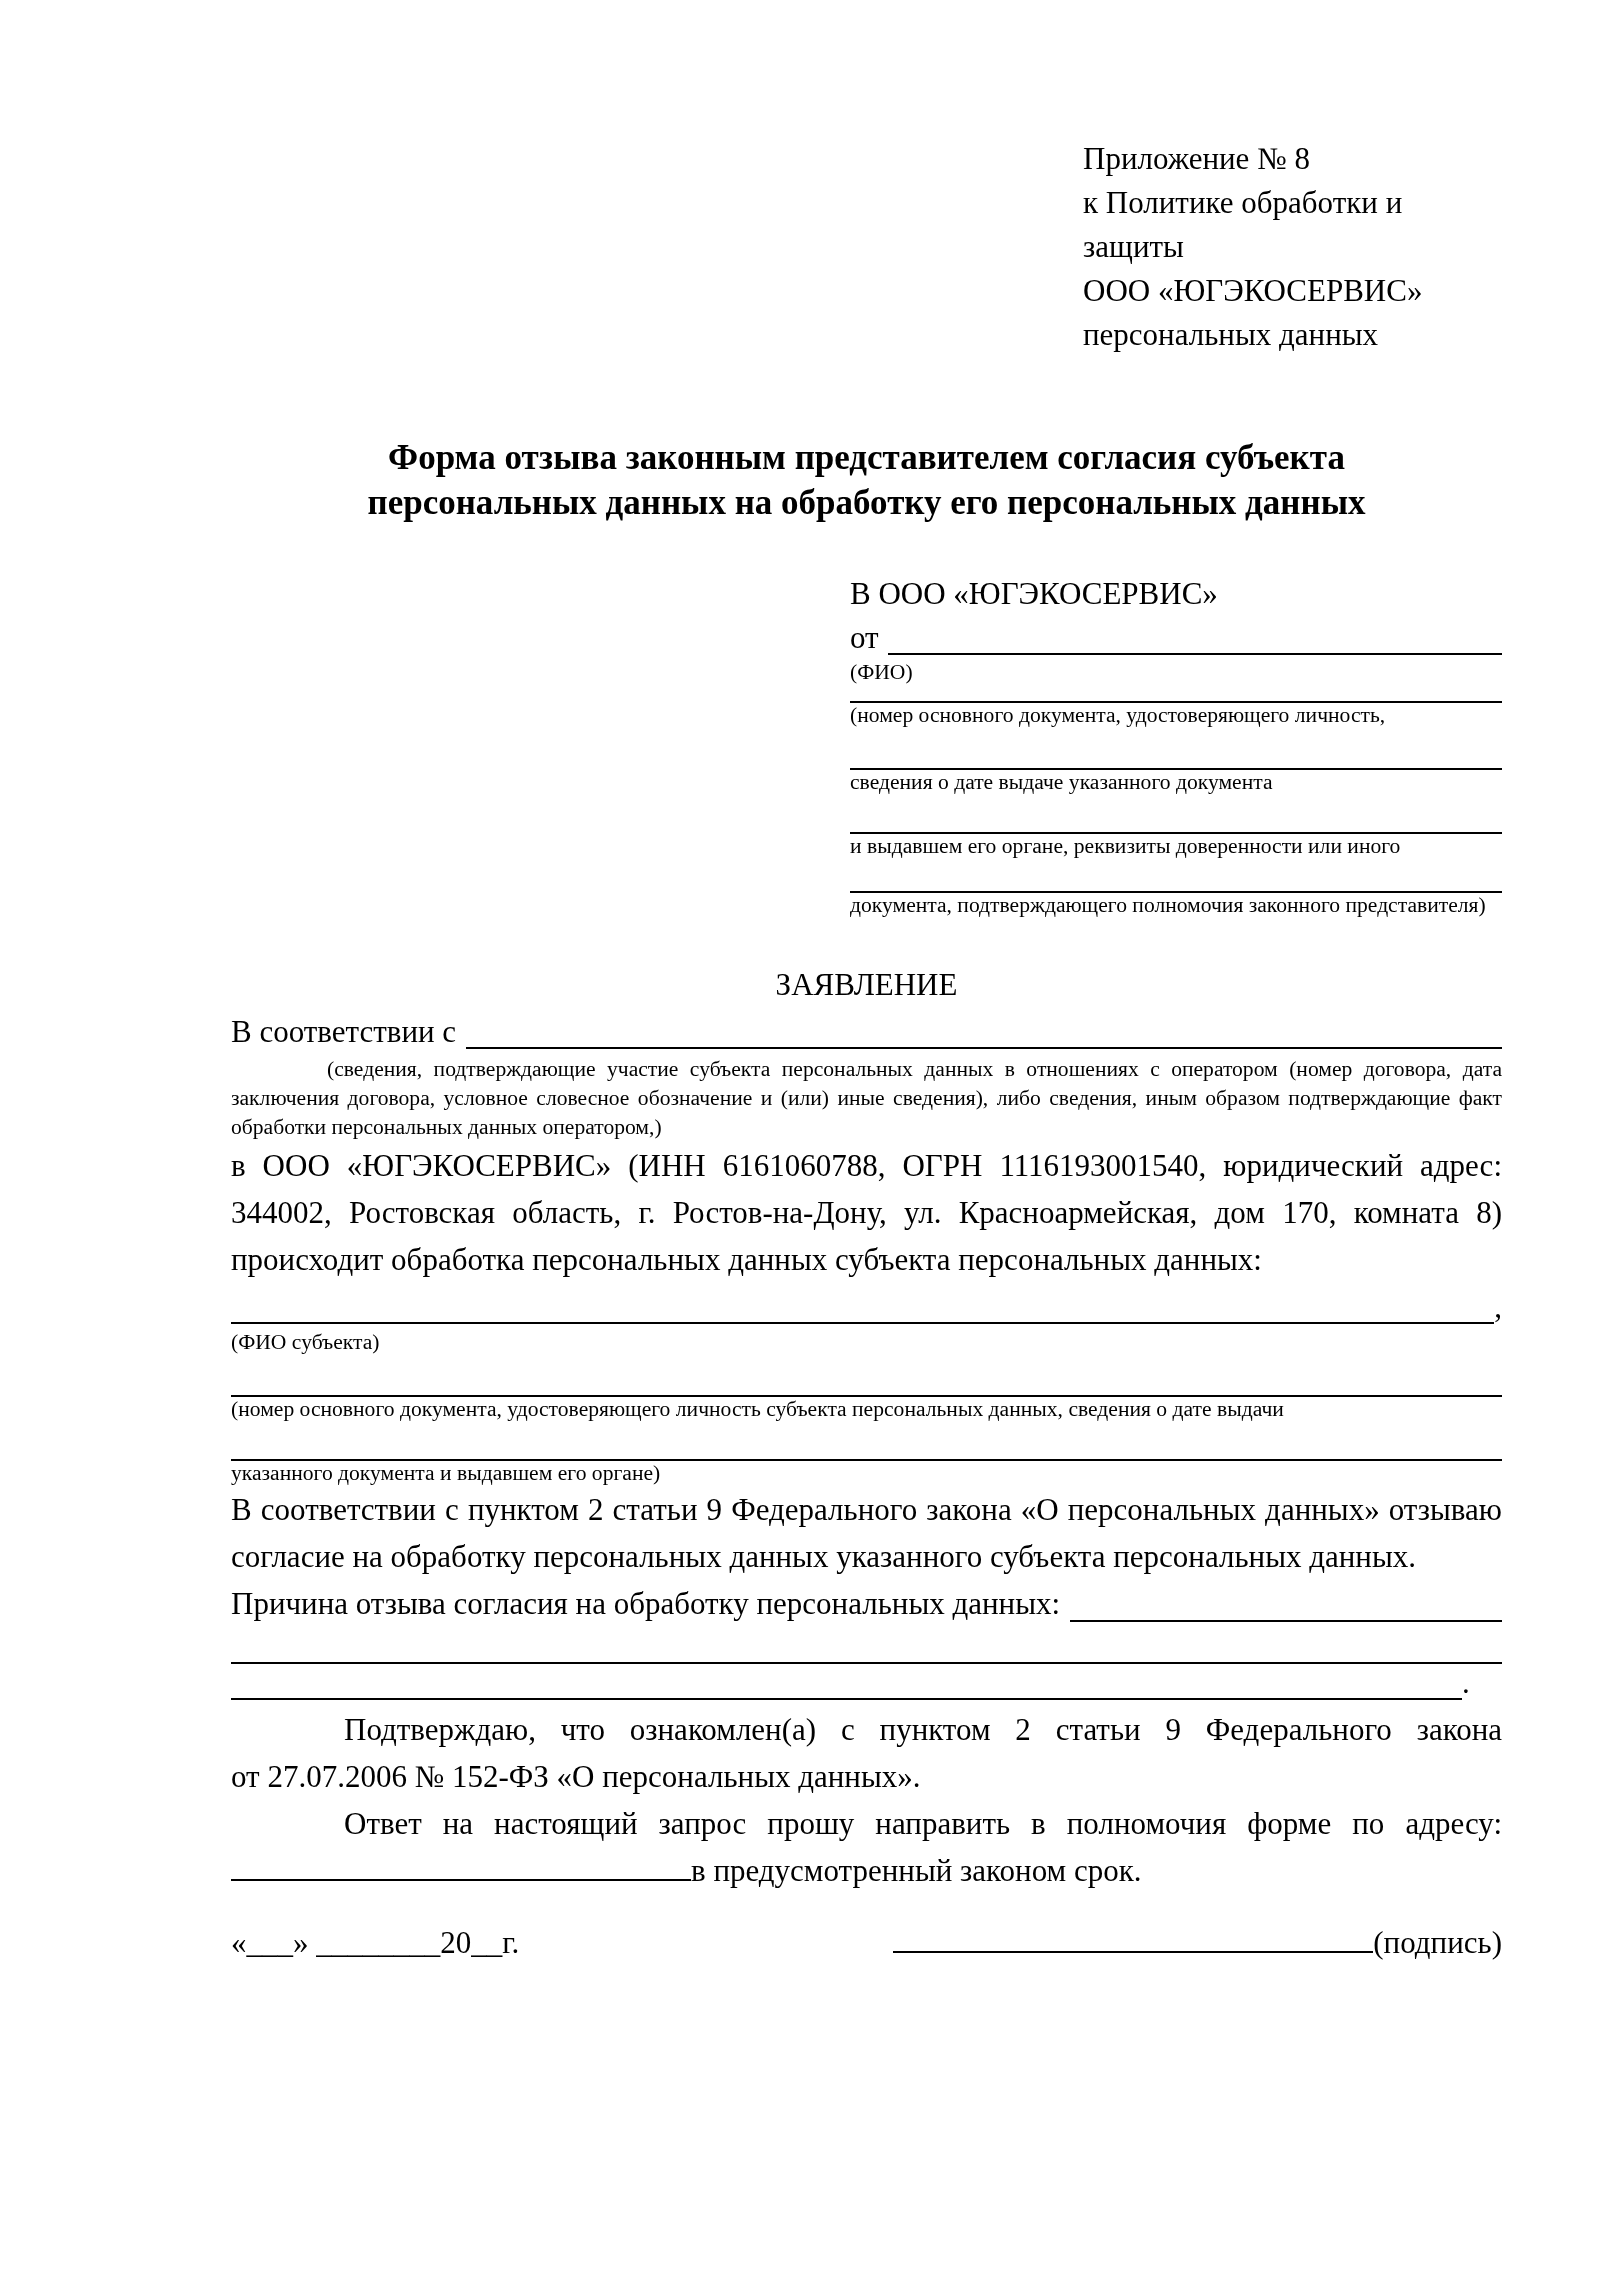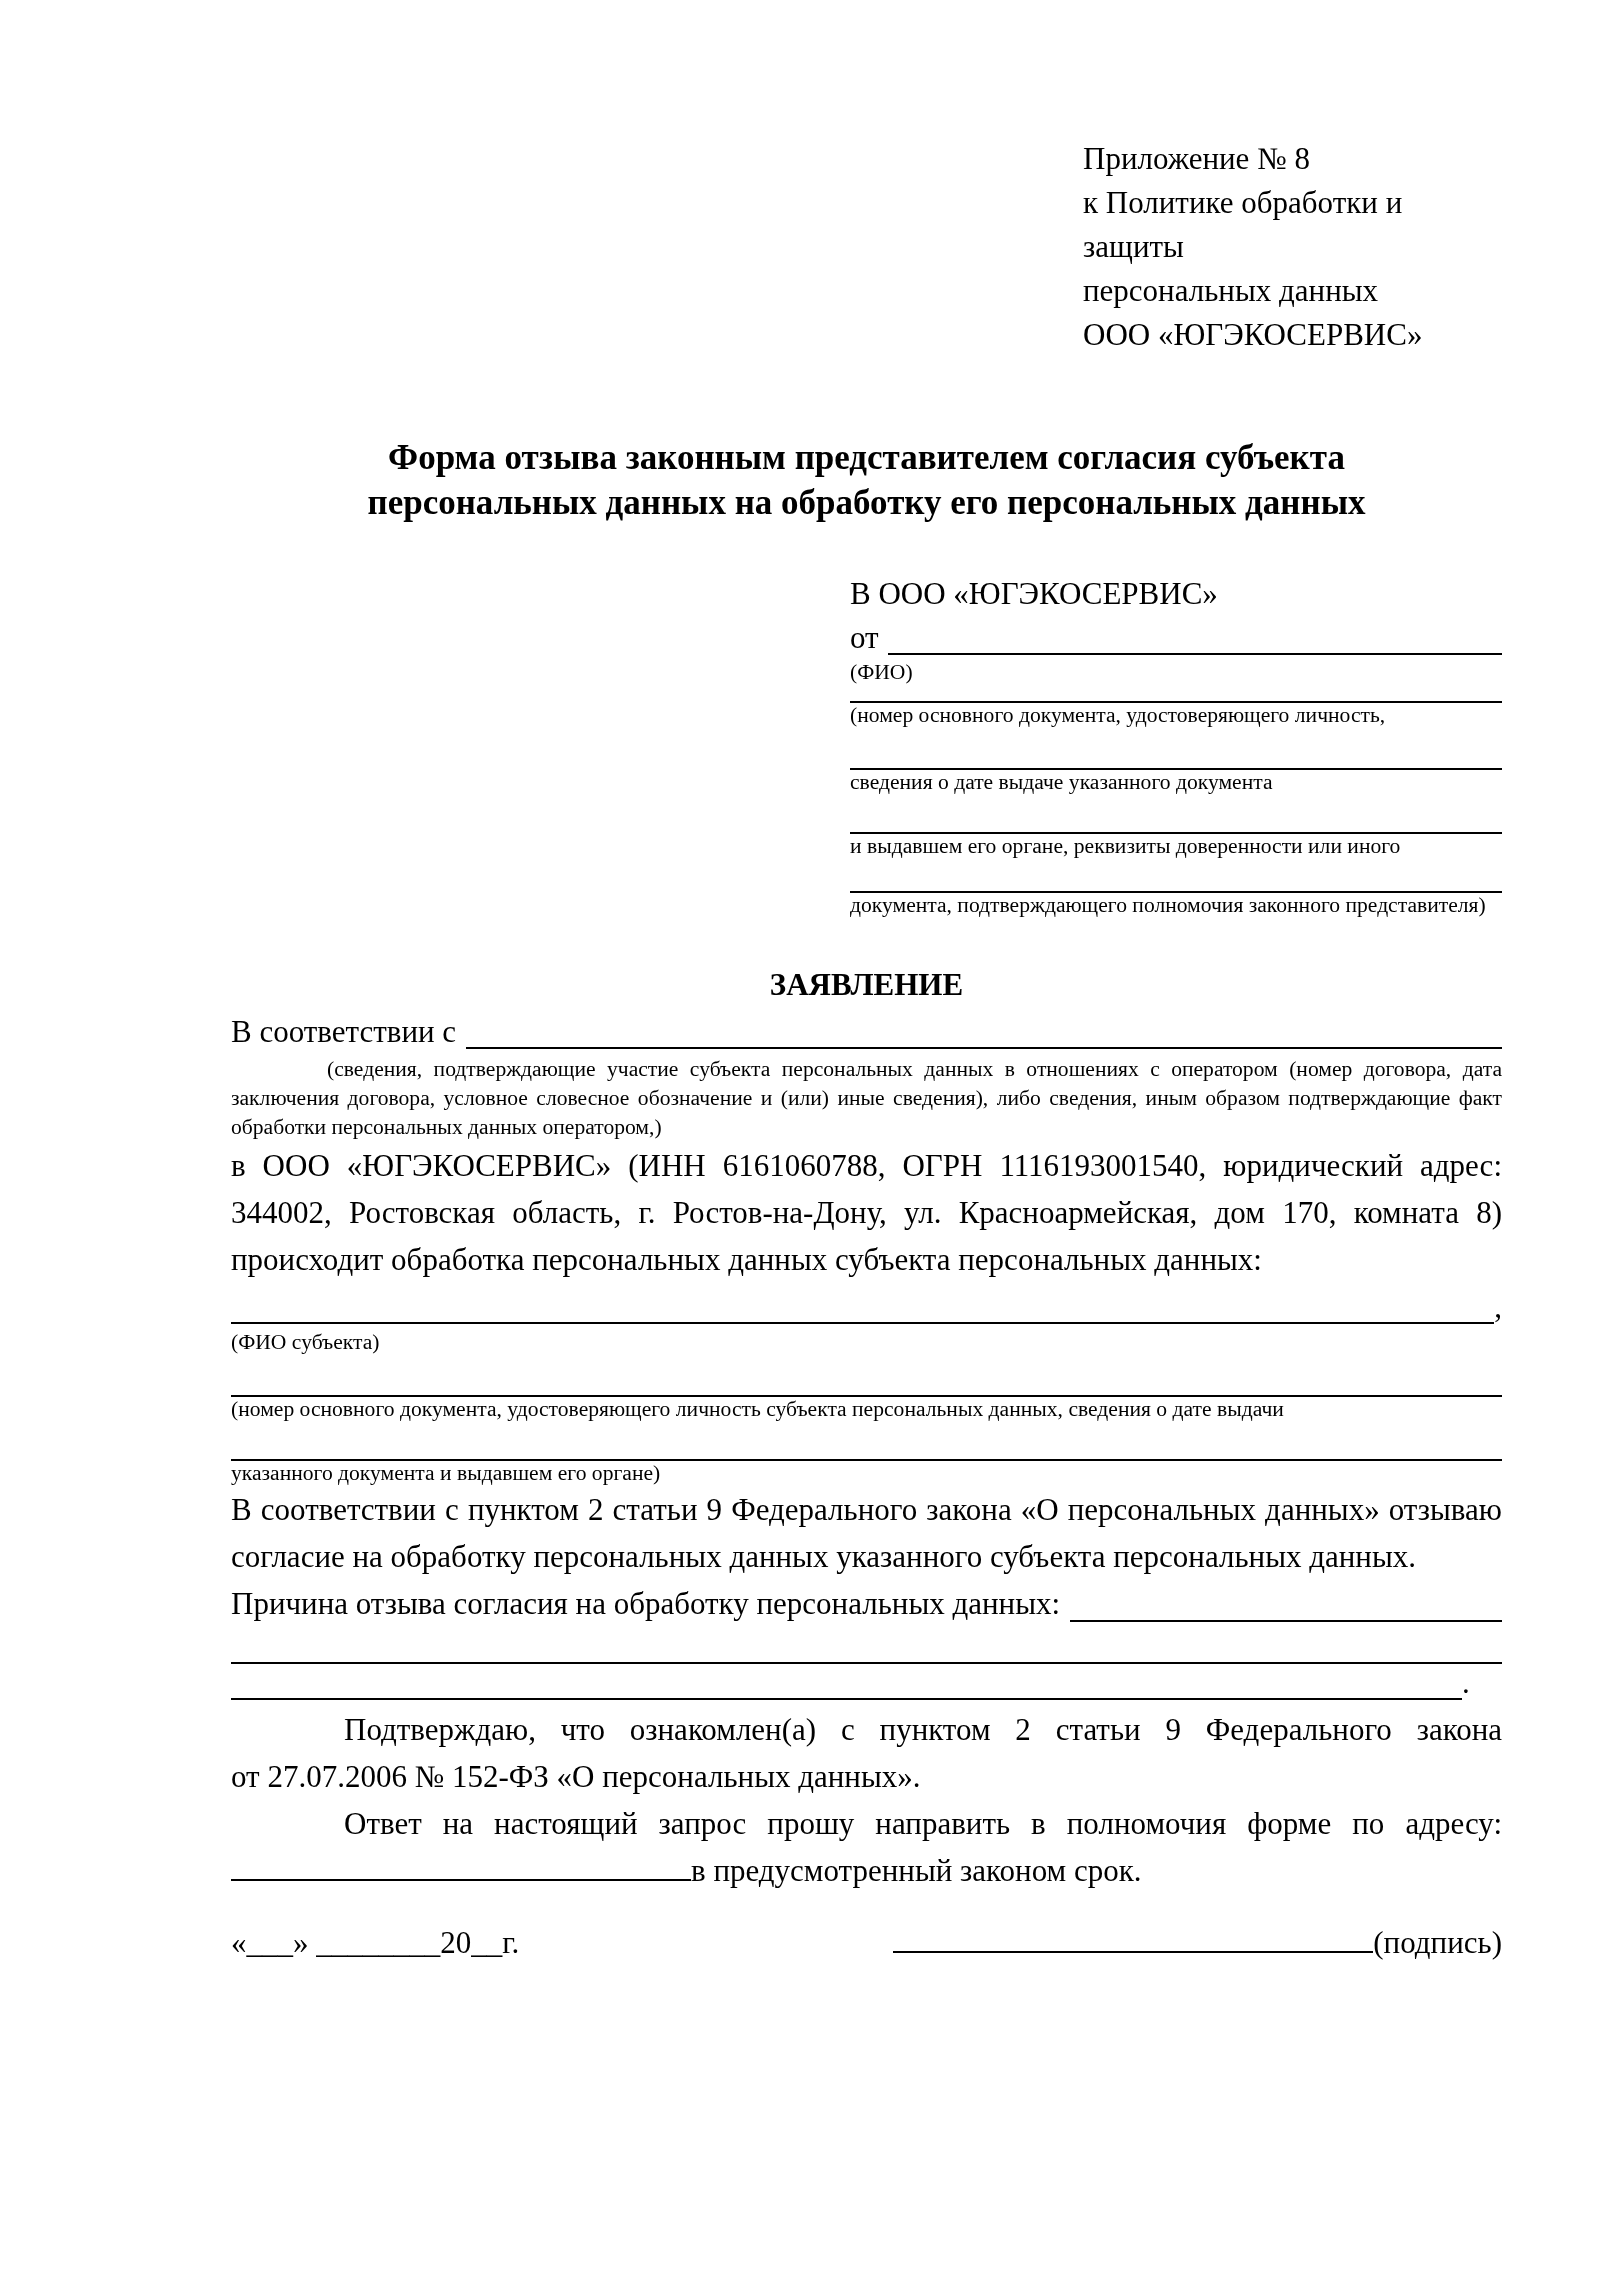--- a/index.html
+++ b/index.html
@@ -14,21 +14,21 @@
   .title{margin:78px auto 0;max-width:1078px;text-align:center;
          font-size:35px;line-height:45px;font-weight:bold;}
 
   .addressee{margin-top:47px;margin-left:619px;font-size:31px;line-height:44px;}
   .a-from{display:flex;}
   .a-from .fill{flex:1;margin-left:9.8px;border-bottom:2.9px solid #000;margin-bottom:4.9px;}
   .cap{font-size:21.6px;line-height:25.5px;}
   .addressee .blank{border-bottom:2.9px solid #000;}
   .b1{height:15.7px;} .b2{height:39px;} .b3{height:37px;} .b4{height:31px;}
 
-  .heading{margin-top:43px;text-align:center;font-size:31px;line-height:47px;font-weight:bold;}
+  .heading{margin-top:43px;text-align:center;font-size:31px;line-height:47px;}
 
   .intro,.reason{display:flex;font-size:31px;line-height:47px;}
   .lead{white-space:nowrap;}
   .intro .fill,.reason .fill{flex:1;margin-left:9.8px;border-bottom:2.9px solid #000;margin-bottom:5.9px;}
 
   .note{font-size:21.6px;line-height:29px;text-align:justify;text-indent:96px;}
 
   .par{font-size:31px;line-height:47px;text-align:justify;}
   .par.ind{text-indent:113px;}
 
@@ -49,22 +49,22 @@
 </style>
 </head>
 <body>
 
 <div class="page">
   <div class="content">
 
     <div class="appendix">
       <div>Приложение № 8</div>
       <div>к Политике обработки и защиты</div>
+      <div>ООО «ЮГЭКОСЕРВИС»</div>
       <div>персональных данных</div>
-      <div>ООО «ЮГЭКОСЕРВИС»</div>
     </div>
 
     <div class="title">Форма отзыва законным представителем согласия субъекта персональных данных на обработку его персональных данных</div>
 
     <div class="addressee">
       <div>В ООО «ЮГЭКОСЕРВИС»</div>
       <div class="a-from">
         <span>от</span>
         <span class="fill"></span>
       </div>

